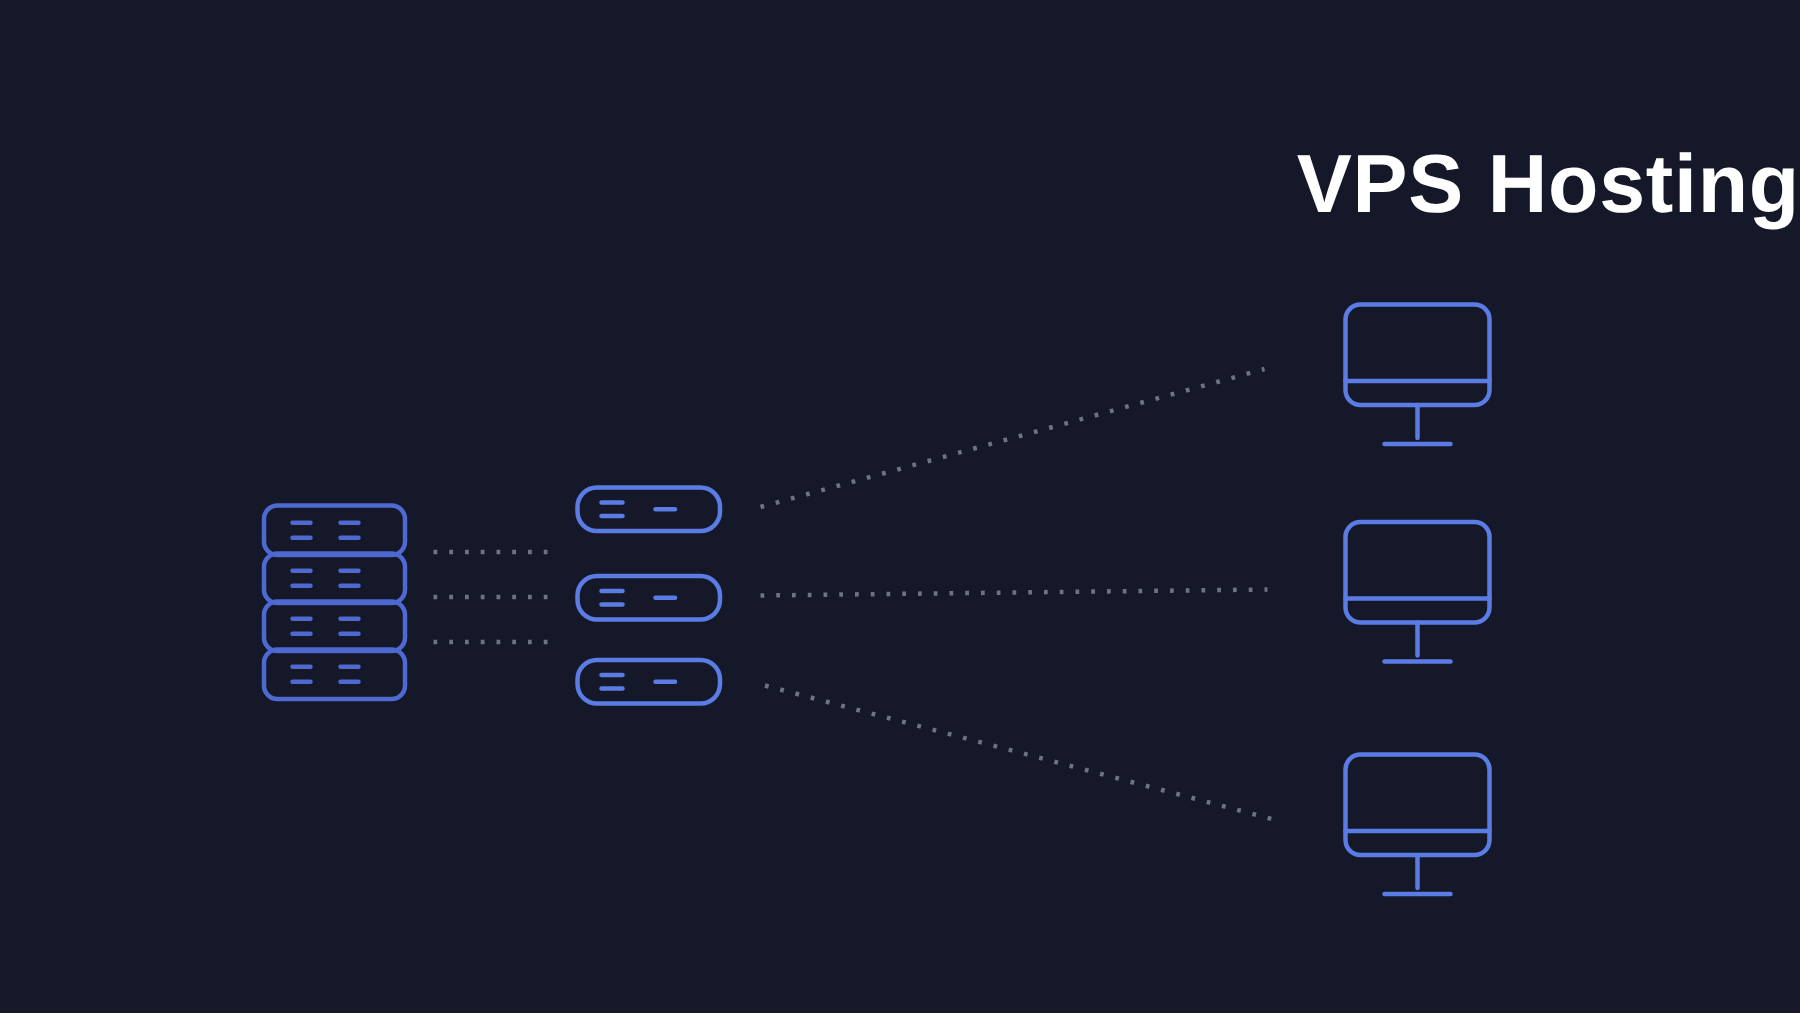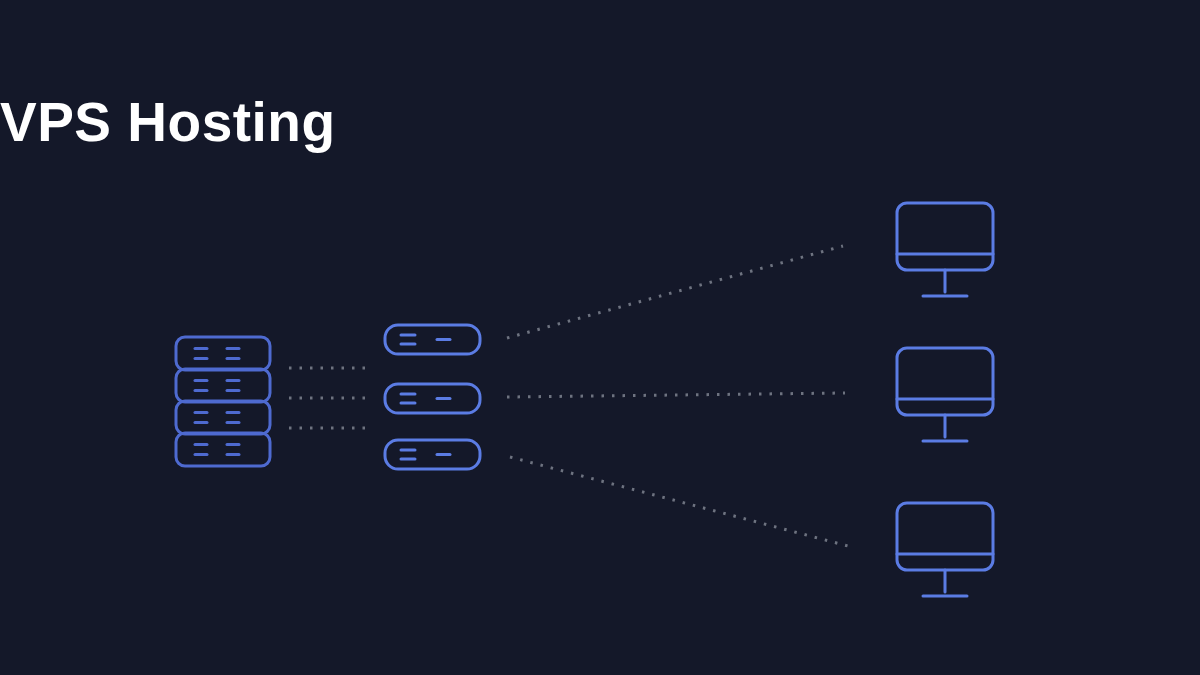--- a/index.html
+++ b/index.html
@@ -13,21 +13,21 @@
   html,body{width:1200px;height:675px;overflow:hidden;}
   body{
     background:var(--background);
     font-family:"Liberation Sans","DejaVu Sans",sans-serif;
     position:relative;
   }
   .stage{position:absolute;inset:0;width:1200px;height:675px;}
   .page-title{
     position:absolute;
     top:90px;left:0;width:100%;
-    text-align:left;
+    text-align:right;
     font-size:55px;
     font-weight:700;
     letter-spacing:0.5px;
     color:var(--title-color);
   }
   svg.diagram{position:absolute;left:0;top:0;width:1200px;height:675px;}
   .stroke-common{
     fill:none;
     stroke-linecap:round;
     stroke-linejoin:round;

